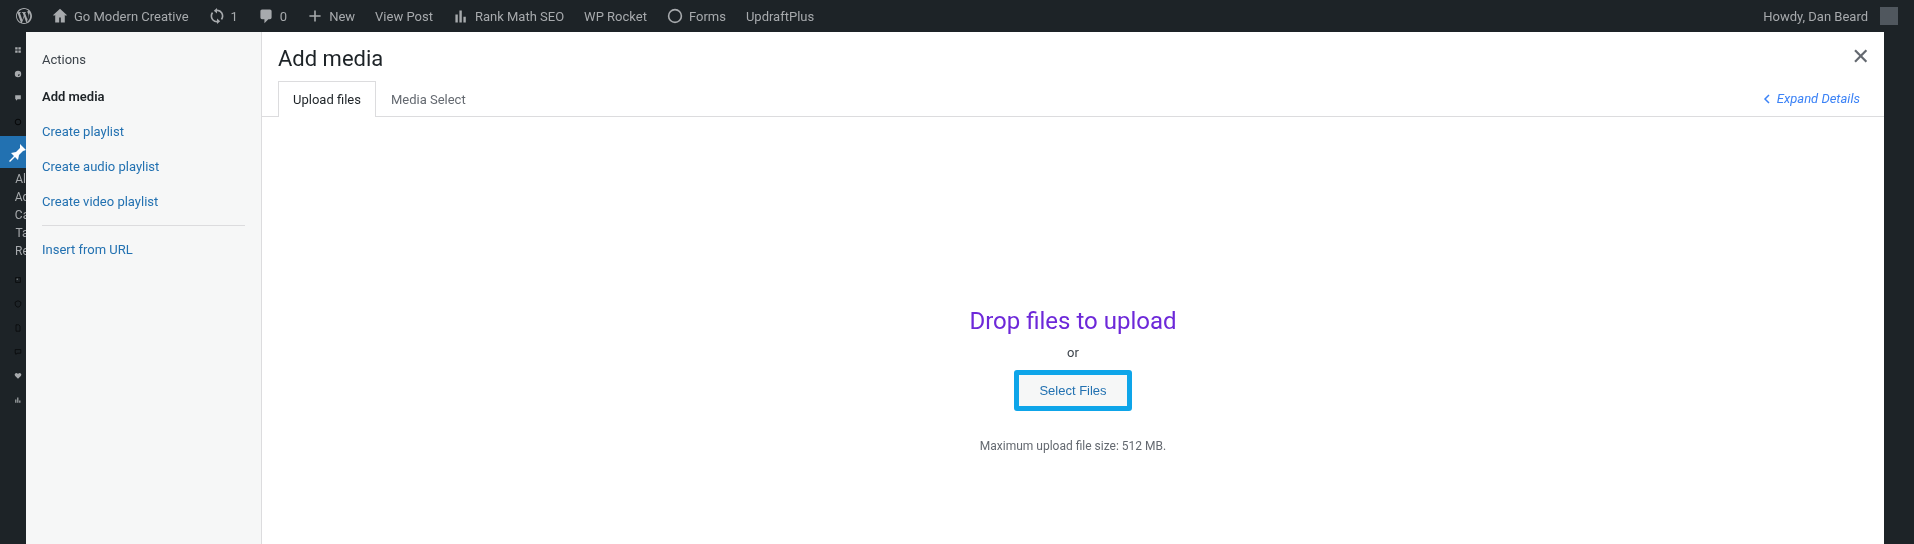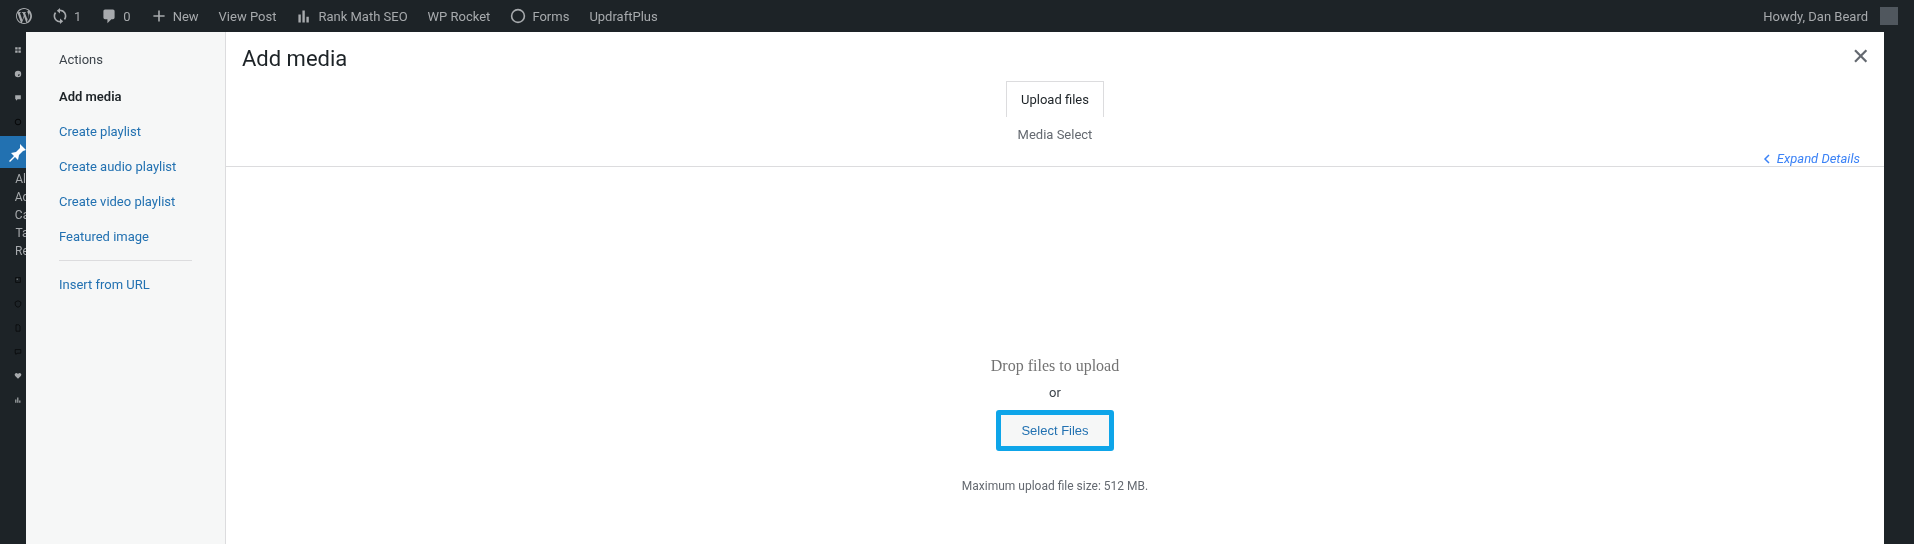--- a/index.html
+++ b/index.html
@@ -11,50 +11,56 @@
     .ab-icon { width: 16px; height: 16px; fill: currentColor; }
     .avatar-sq { width: 18px; height: 18px; background: #50575e; margin-left: 6px; }
     
     .left-rail { position: absolute; top: 32px; left: 0; width: 36px; height: calc(100% - 32px); background: #1d2327; display: flex; flex-direction: column; align-items: center; padding-top: 8px; gap: 4px; }
     .rail-icon { width: 20px; height: 20px; fill: #a7aaad; padding: 6px 0; }
     .rail-active { background: #2271b1; width: 100%; display: flex; justify-content: center; padding: 6px 0; }
     .rail-active svg { fill: #fff; }
     .rail-text { font-size: 12px; color: #a7aaad; text-align: center; width: 100%; padding-left: 8px; overflow: hidden; white-space: nowrap; }
     
     .modal { position: absolute; top: 32px; left: 26px; right: 30px; bottom: 0; background: #fff; display: flex; }
-    .modal-sidebar { width: 200px; background: #f6f7f7; border-right: 1px solid #dcdcde; padding: 16px 17px; }
+    .modal-sidebar { width: 236px; background: #f6f7f7; border-right: 1px solid #dcdcde; padding: 16px 0; }
     .sidebar-section-title { font-size: 13px; color: #3c434a; padding: 4px 16px 12px; }
     .sidebar-link { display: block; padding: 10px 16px; font-size: 13px; color: #2271b1; cursor: pointer; }
     .sidebar-link.active { color: #1d2327; font-weight: 600; }
     .sidebar-divider { border: none; border-top: 1px solid #dcdcde; margin: 6px 16px; }
     
     .modal-main { flex: 1; position: relative; padding: 0 16px; }
     .modal-title { font-size: 22px; font-weight: 400; color: #1d2327; padding: 14px 0 10px; }
     .modal-close { position: absolute; top: 10px; right: 10px; font-size: 22px; color: #646970; cursor: pointer; line-height: 1; padding: 4px; }
     
-    .tabs-row { display: flex; align-items: center; border-bottom: 1px solid #dcdcde; margin: 0 -16px; padding: 0 16px; flex-direction: column; }
+    .tabs-row { display: flex; align-items: center; border-bottom: 1px solid #dcdcde; margin: 0 -16px; padding: 0 16px; }
     .tab { padding: 10px 14px; font-size: 13px; color: #646970; cursor: pointer; border: 1px solid transparent; border-bottom: none; margin-bottom: -1px; }
     .tab.active { border-color: #dcdcde; background: #fff; color: #1d2327; border-radius: 0; }
     .expand { margin-left: auto; font-size: 13px; color: #3b82f6; cursor: pointer; display: flex; align-items: center; gap: 4px; padding-right: 8px; font-style: italic; }
     
     .upload-area { text-align: center; padding-top: 190px; }
-    .drop-text { font-size: 16px; color: #737373; font-weight: 400; font-family: Liberation Serif, serif; }
+    .drop-text { font-size: 24px; color: #6d28d9; font-weight: 400; }
     .or-text { font-size: 13px; color: #3c434a; margin: 10px 0; }
     .select-btn { display: inline-block; border: 5px solid #0ea5e9; color: #2271b1; background: #f6f7f7; padding: 8px 20px; font-size: 13px; cursor: pointer; border-radius: 3px; }
     .maxsize { font-size: 12px; color: #646970; margin-top: 28px; }
   </style>
 </head>
 <body>
 
 <div class="adminbar">
   <div class="adminbar-left">
     <div class="adminbar-item">
       <svg class="ab-icon" viewBox="0 0 20 20">
           <path d="M10 0C4.5 0 0 4.5 0 10s4.5 10 10 10 10-4.5 10-10S15.5 0 10 0zm-8.9 10c0-1.3.3-2.5.8-3.6l4.2 11.6C3.3 16.6 1.1 13.6 1.1 10zm8.9 8.9c-.9 0-1.7-.1-2.5-.4l2.7-7.7 2.7 7.5c0 0 0 .1.1.1-1 .3-2 .5-3 .5zm1.2-13c.5 0 1-.1 1-.1.5-.1.4-.7-.1-.7 0 0-1.4.1-2.3.1-.8 0-2.2-.1-2.2-.1-.5 0-.5.7-.1.7 0 0 .4.1.9.1l1.3 3.7L8 15.1 4.8 5.9c.5 0 1-.1 1-.1.5-.1.4-.7-.1-.7 0 0-1.4.1-2.3.1H2.9C4.5 2.8 7.1 1.1 10 1.1c2.2 0 4.2.8 5.7 2.2H15.6c-.8 0-1.4.7-1.4 1.5 0 .7.4 1.3.8 2 .3.5.7 1.3.7 2.3 0 .7-.3 1.5-.6 2.7l-.8 2.7-3.1-8.6zm6.6 4.1c0 3.3-1.8 6.1-4.4 7.7l2.7-7.9c.5-1.3.7-2.3.7-3.2 0-.3 0-.6-.1-.9.7 1.3 1.1 2.7 1.1 4.3z"></path>
         </svg>
+    </div>
+    <div class="adminbar-item">
+      <svg class="ab-icon" viewBox="0 0 20 20">
+          <path d="M16 8.5l1.5 1.4 1-1L10 1 1.5 8.9l1 1L4 8.5V18h5v-6h2v6h5V8.5z"></path>
+        </svg>
+      <span>Go Modern Creative</span>
     </div>
     <div class="adminbar-item">
       <svg class="ab-icon" viewBox="0 0 20 20">
           <path d="M10 2c4.4 0 8 3.6 8 8 0 1.8-.6 3.5-1.7 4.9l-1.5-1.5c.7-1 1.2-2.1 1.2-3.4 0-3.3-2.7-6-6-6V7L6 3.5 10 0v2zm0 16c-4.4 0-8-3.6-8-8 0-1.8.6-3.5 1.7-4.9l1.5 1.5C4.5 7.6 4 8.7 4 10c0 3.3 2.7 6 6 6v-3l4 3.5-4 3.5v-2z"></path>
         </svg>
       <span>1</span>
     </div>
     <div class="adminbar-item">
       <svg class="ab-icon" viewBox="0 0 20 20">
           <path d="M5 2h10c1.1 0 2 .9 2 2v8c0 1.1-.9 2-2 2h-2l-5 5v-5H5c-1.1 0-2-.9-2-2V4c0-1.1.9-2 2-2z"></path>
@@ -141,21 +147,20 @@
     </svg>
 </div>
 
 <div class="modal">
   <div class="modal-sidebar">
     <div class="sidebar-section-title">Actions</div>
     <a class="sidebar-link active">Add media</a>
     <a class="sidebar-link">Create playlist</a>
     <a class="sidebar-link">Create audio playlist</a>
     <a class="sidebar-link">Create video playlist</a>
-    <a class="sidebar-link">Featured image</a>
     <hr class="sidebar-divider">
     <a class="sidebar-link">Insert from URL</a>
   </div>
   <div class="modal-main">
     <h1 class="modal-title">Add media</h1>
     <div class="modal-close">
       <span>✕</span>
     </div>
     <div class="tabs-row">
       <div class="tab active">Upload files</div>

